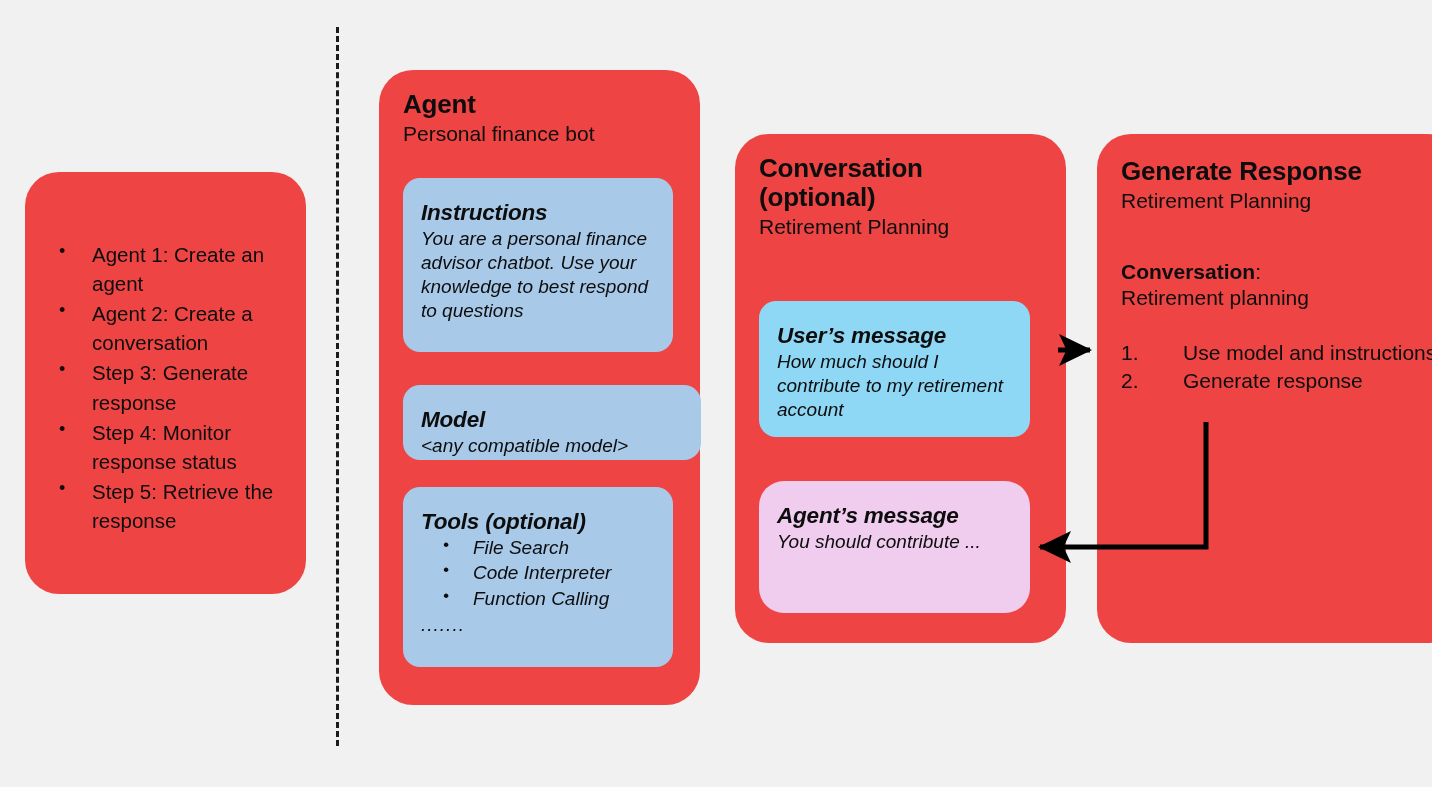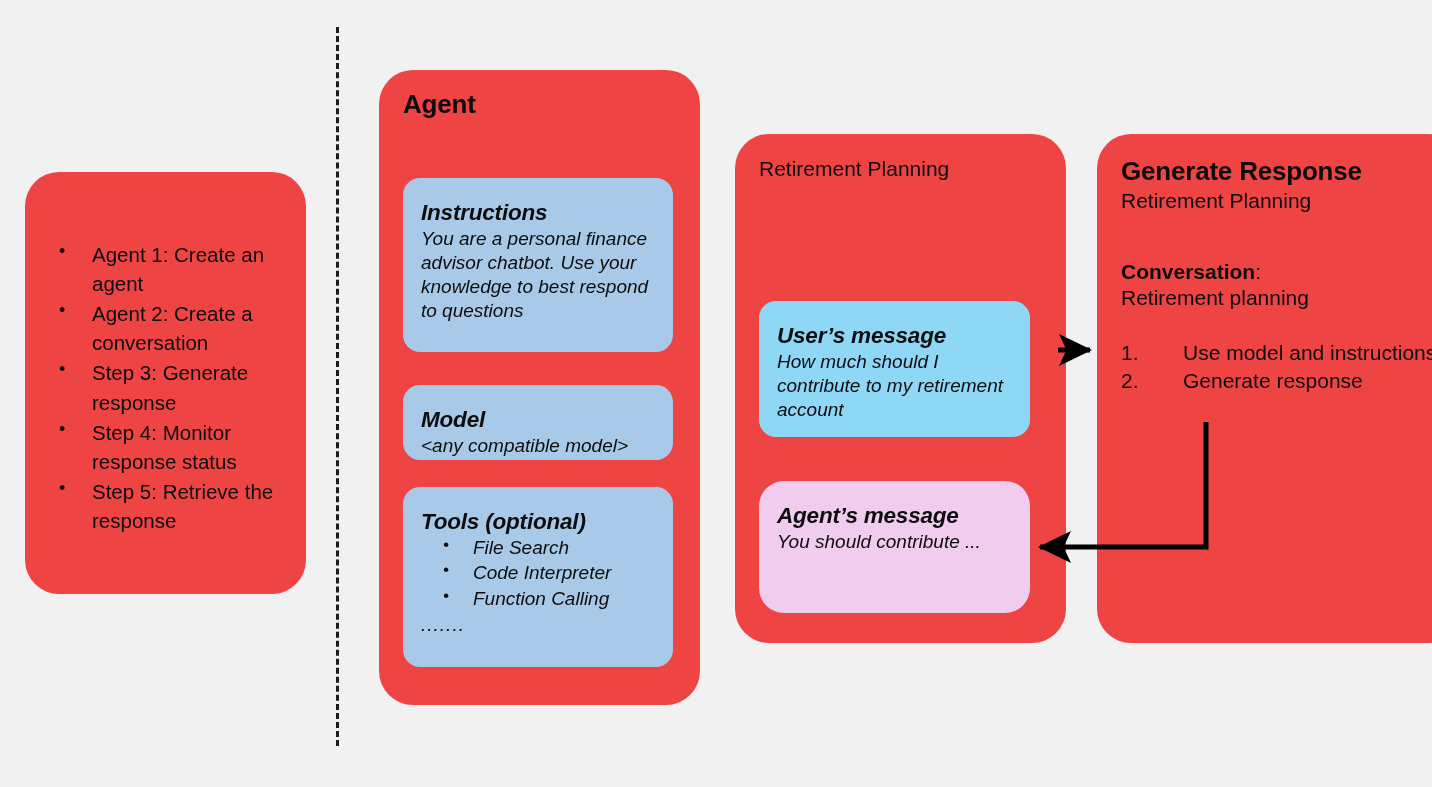--- a/index.html
+++ b/index.html
@@ -100,21 +100,21 @@
     line-height: 1.27;
     margin-top: 1px;
   }
 
   
   #instructions-block {
     left: 24px; top: 108px; width: 270px; height: 174px;
     background: #a8cae8;
   }
   #model-block {
-    left: 24px; top: 315px; width: 270px; height: 75px;
+    left: 24px; top: 315px; width: 298px; height: 75px;
     background: #a8cae8;
   }
   #tools-block {
     left: 24px; top: 417px; width: 270px; height: 180px;
     background: #a8cae8;
   }
   #tools-block .tool-list {
     margin: 0;
     padding: 0;
     list-style: none;
@@ -204,20 +204,21 @@
       <li>Agent 2: Create a conversation</li>
       <li>Step 3: Generate response</li>
       <li>Step 4: Monitor response status</li>
       <li>Step 5: Retrieve the response</li>
     </ul>
   </div>
 
   <div class="card" id="agent-card">
     <div style="position:absolute;left:24px;top:20px;right:14px;">
       <div class="card-title">Agent</div>
+      <div class="card-subtitle">Personal finance bot</div>
     </div>
 
     <div class="block" id="instructions-block">
       <div class="block-title">Instructions</div>
       <div class="block-body">You are a personal finance advisor chatbot. Use your knowledge to best respond to questions</div>
     </div>
 
     <div class="block" id="model-block">
       <div class="block-title">Model</div>
       <div class="block-body">&lt;any compatible model&gt;</div>
@@ -229,20 +230,21 @@
         <li>File Search</li>
         <li>Code Interpreter</li>
         <li>Function Calling</li>
       </ul>
       <div class="tool-more">.......</div>
     </div>
   </div>
 
   <div class="card" id="conv-card">
     <div style="position:absolute;left:24px;top:20px;width:215px;">
+      <div class="card-title">Conversation (optional)</div>
       <div class="card-subtitle">Retirement Planning</div>
     </div>
 
     <div class="block" id="user-msg-block">
       <div class="block-title">User’s message</div>
       <div class="block-body">How much should I contribute to my retirement account</div>
     </div>
 
     <div class="block" id="agent-msg-block">
       <div class="block-title">Agent’s message</div>

